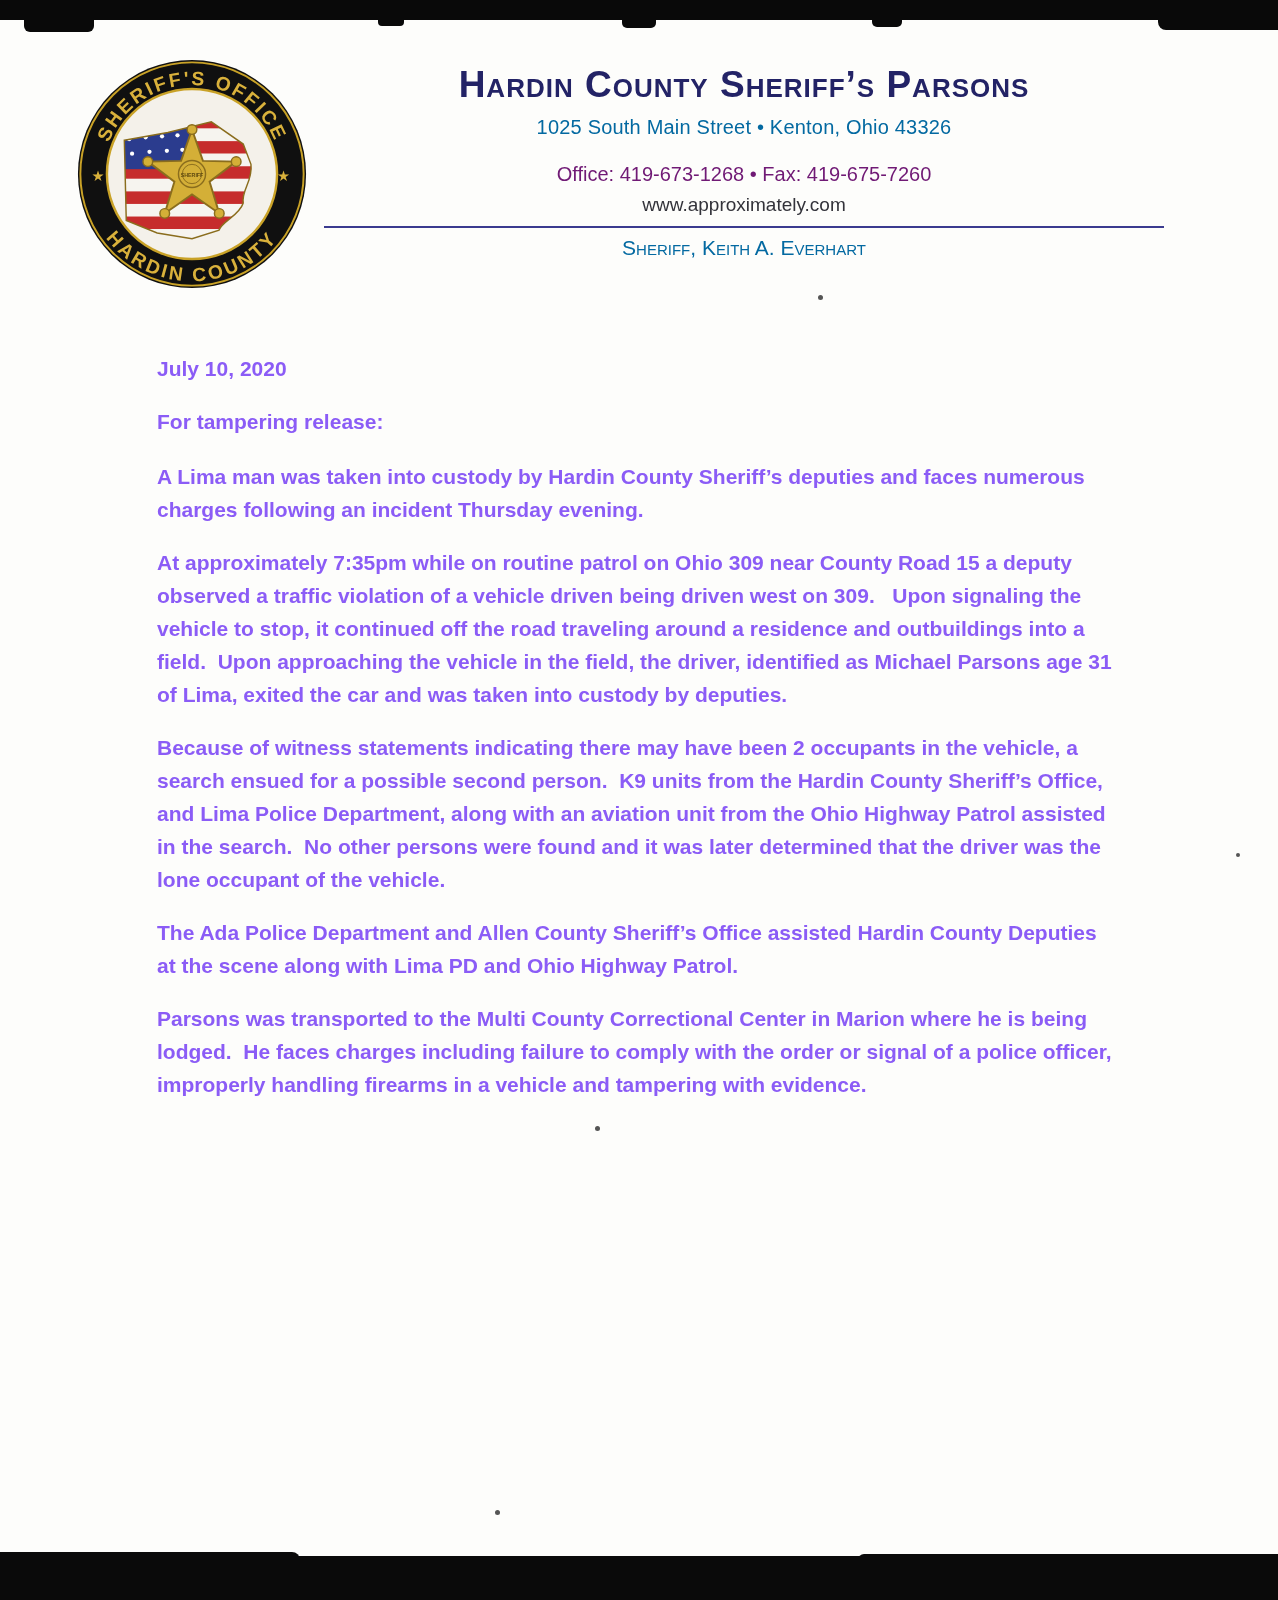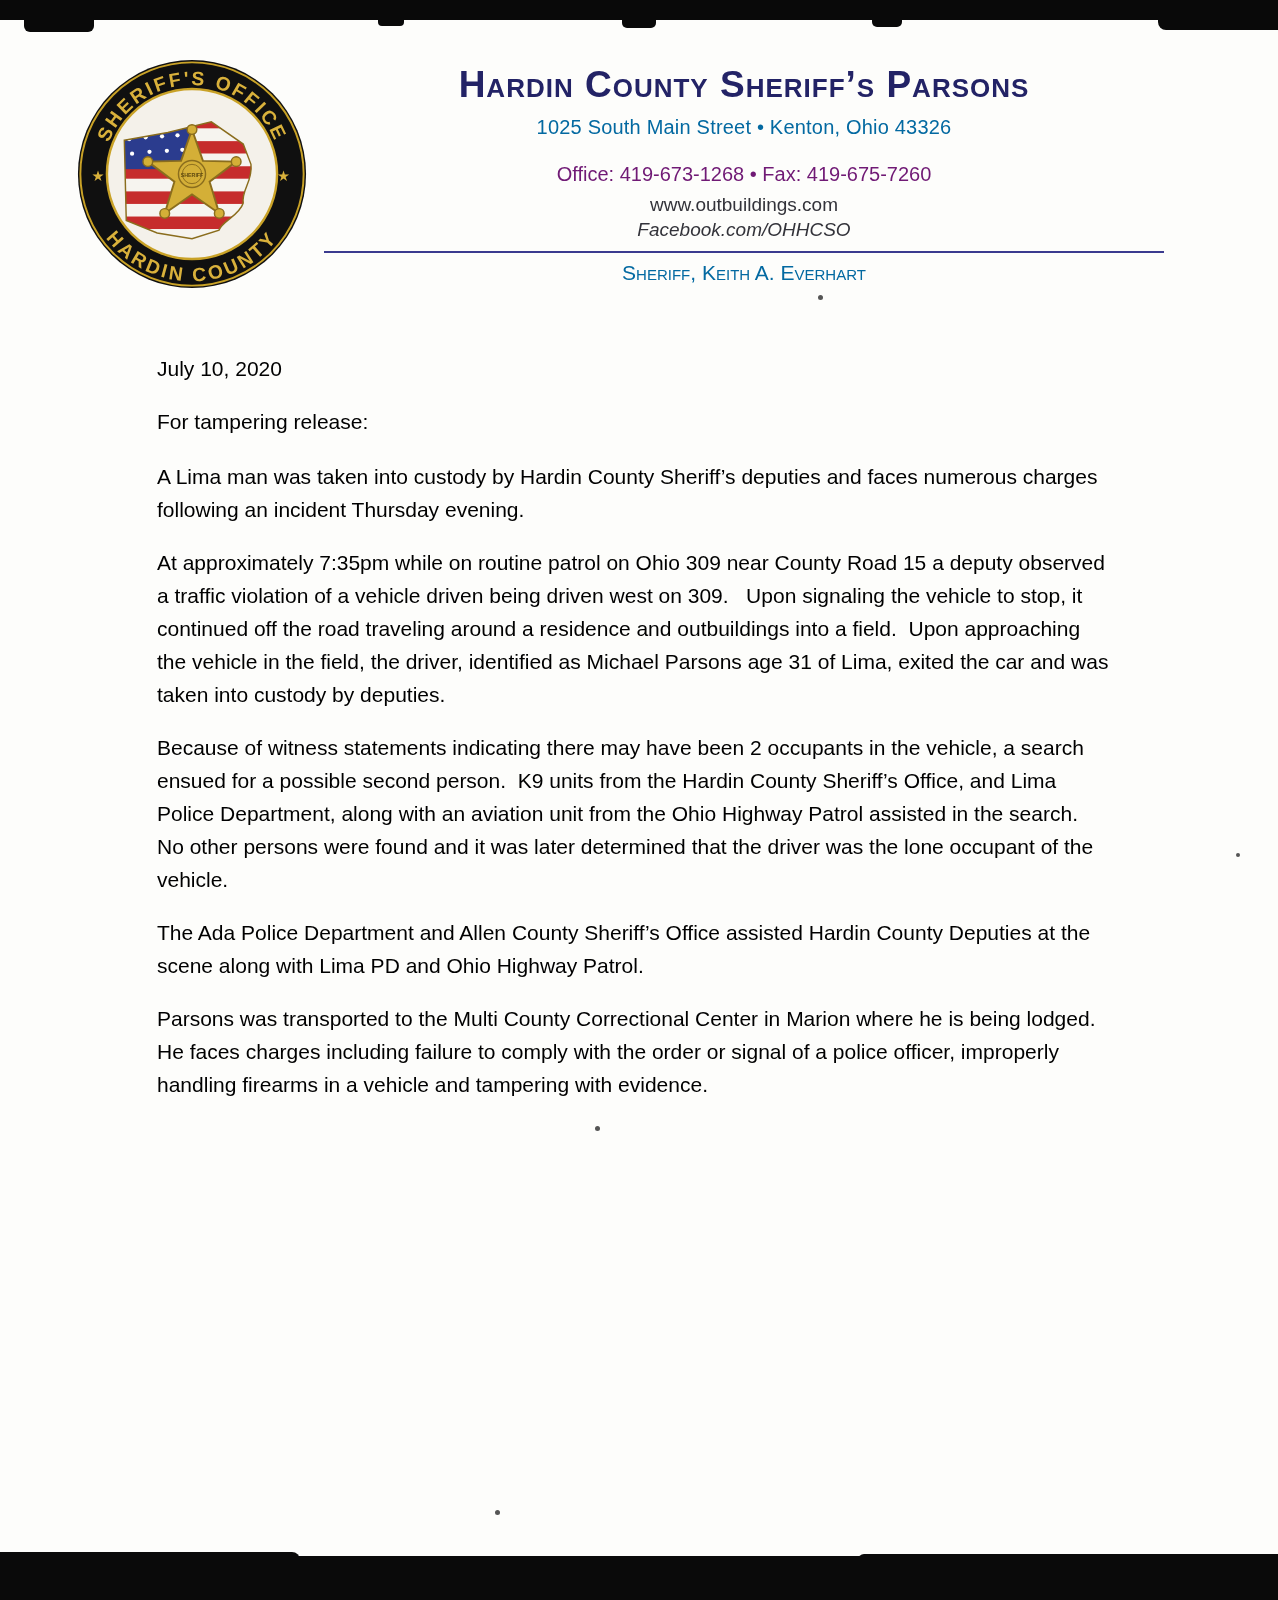--- a/index.html
+++ b/index.html
@@ -55,21 +55,22 @@
     margin:9px 0 8px 0;
   }
   .lh-sheriff{
     font-variant:small-caps;font-weight:normal;
     font-size:21px;color:#0369a1;margin:0;
   }
 
   
   .letter-body{
     position:absolute;left:157px;top:352px;width:956px;
-    color:#000000;
+    color:#8b5cf6;
+    font-weight:bold;
   }
   .para{
     font-size:21px;line-height:33px;
     margin:0 0 20px 0;
     white-space:pre-wrap;
   }
   .para-date{margin-bottom:20px;}
   .para-release{margin-bottom:22px;}
 </style>
 </head>
@@ -153,22 +154,21 @@
         <circle cx="0" cy="-2" r="10" fill="none" stroke="#8a6d1d" stroke-width="1"></circle>
         <text x="0" y="1" text-anchor="middle" font-size="5.5" font-weight="bold" fill="#5f4a10" font-family="Liberation Sans, sans-serif">SHERIFF</text>
       </g>
     </svg>
   </div>
 
   <div class="letterhead">
     <h1 class="lh-title">Hardin County Sheriff’s Parsons</h1>
     <p class="lh-address">1025 South Main Street  •  Kenton, Ohio 43326</p>
     <p class="lh-line">Office: 419-673-1268  •  Fax: 419-675-7260</p>
-    <p class="lh-web">www.outbuildings.com</p>
-    <p class="lh-fb">Facebook.com/OHHCSO</p>
+    <p class="lh-web">www.approximately.com</p>
     <hr class="lh-rule">
     <p class="lh-sheriff">Sheriff, Keith A. Everhart</p>
   </div>
 
   <div class="letter-body">
     <p class="para para-date">July 10, 2020</p>
     <p class="para para-release">For tampering release:</p>
     <div>
         <p class="para">A Lima man was taken into custody by Hardin County Sheriff’s deputies and faces numerous charges following an incident Thursday evening.</p>
         <p class="para">At approximately 7:35pm while on routine patrol on Ohio 309 near County Road 15 a deputy observed a traffic violation of a vehicle driven being driven west on 309.   Upon signaling the vehicle to stop, it continued off the road traveling around a residence and outbuildings into a field.  Upon approaching the vehicle in the field, the driver, identified as Michael Parsons age 31 of Lima, exited the car and was taken into custody by deputies.</p>

